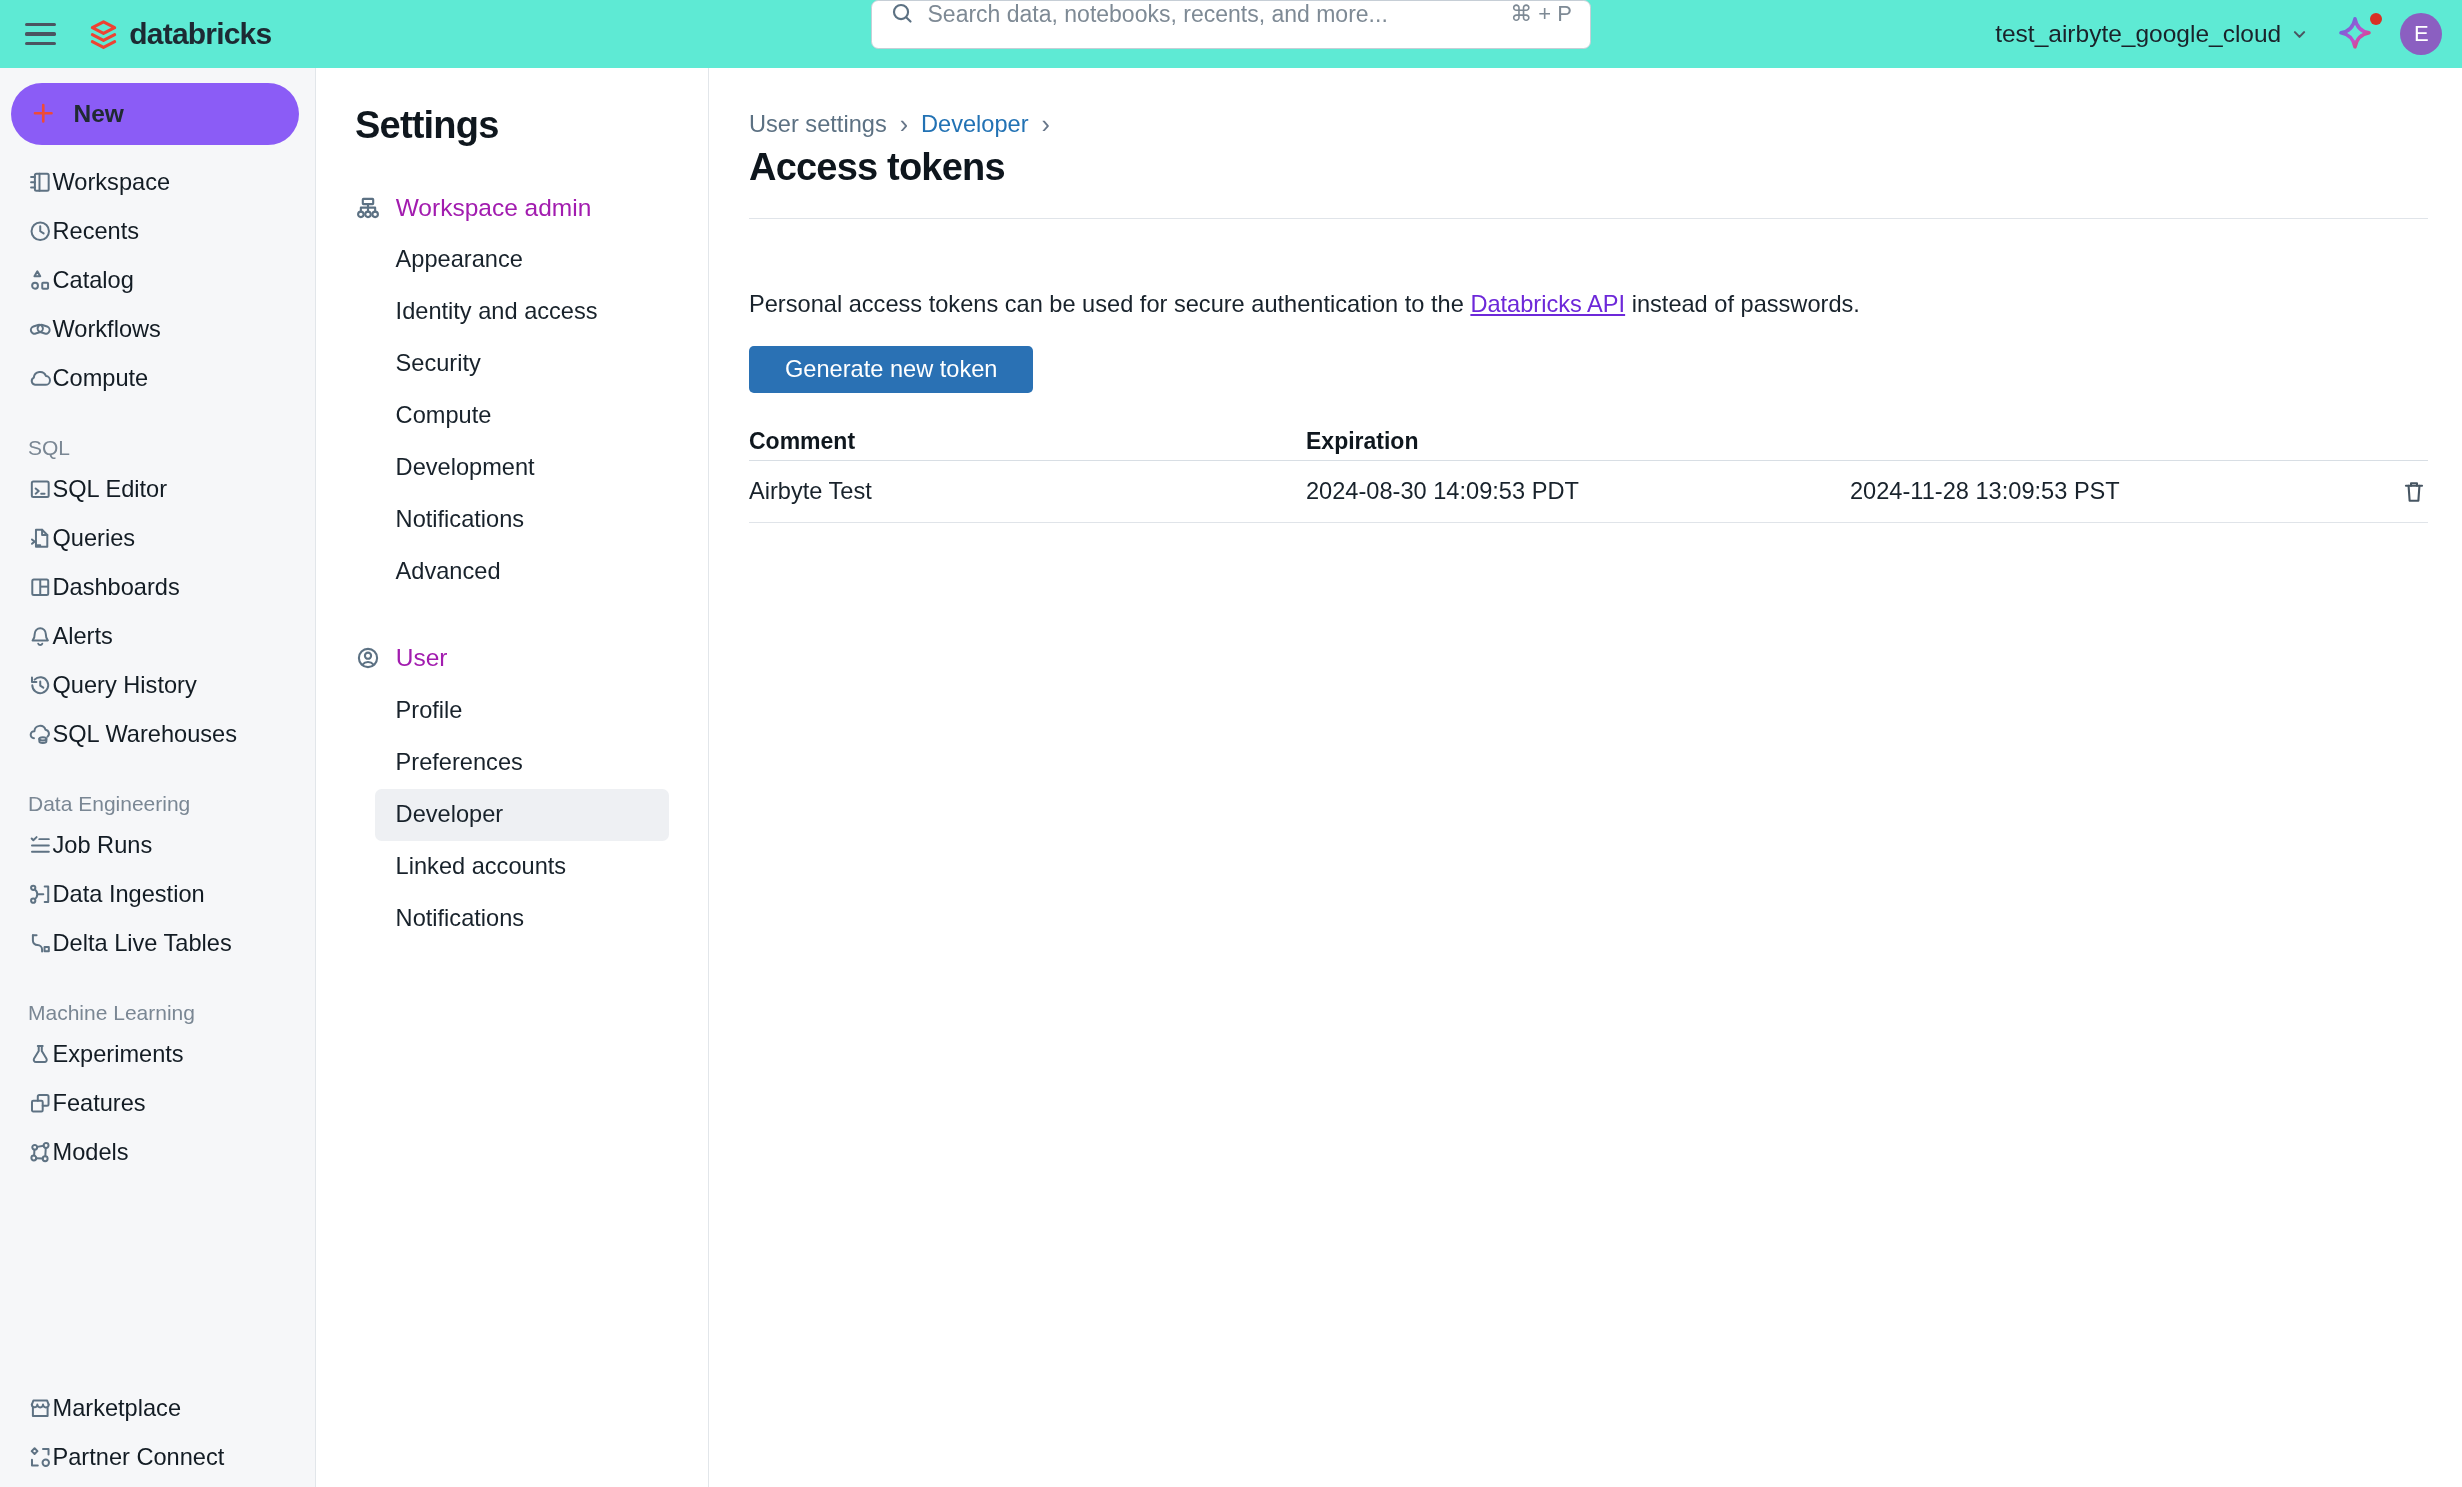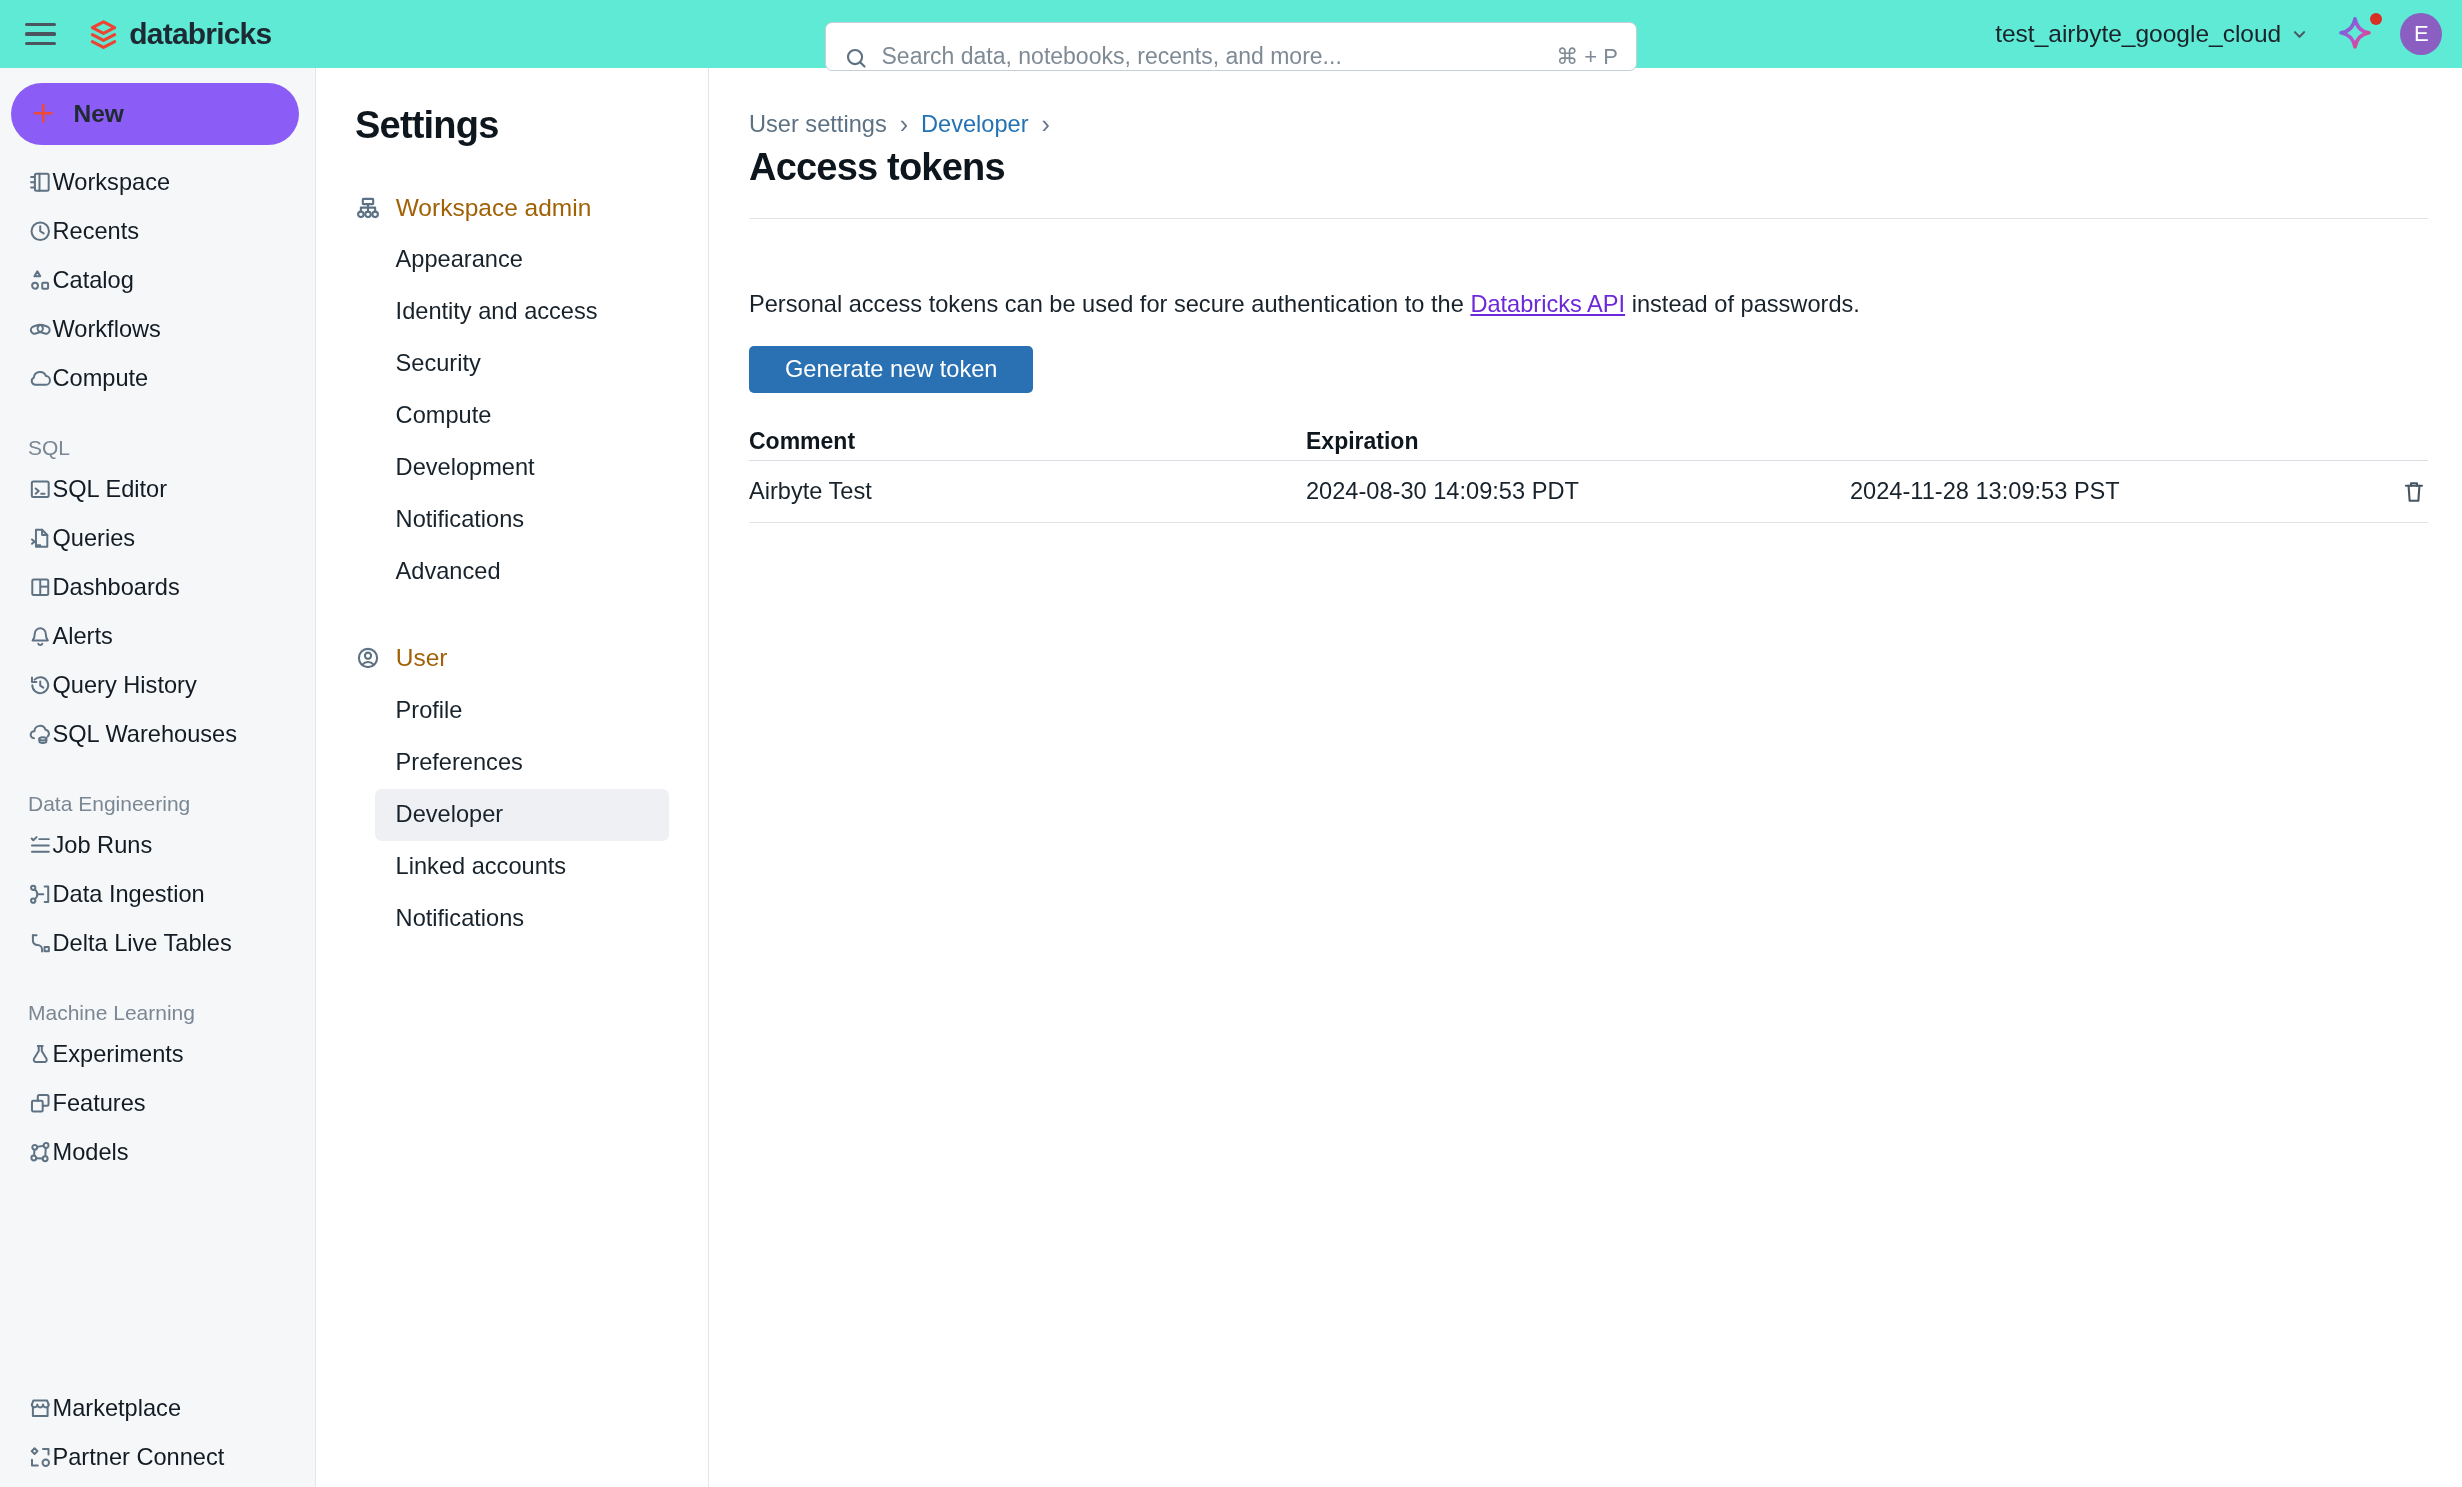--- a/index.html
+++ b/index.html
@@ -9,23 +9,23 @@
 
   
   .topbar { height: 68px; flex: none; background: #5eead4; display: flex; align-items: center;
     padding: 0 19.6px 0 24.5px; position: relative; }
   .tb-left { display: flex; align-items: center; gap: 31px; }
   .hamburger { width: 31px; display: flex; flex-direction: column; gap: 6.5px; background: none;
     border: none; cursor: pointer; padding: 3.3px 0; }
   .hamburger span { display: block; height: 3.3px; background: #4a5560; border-radius: 1.6px; }
   .logo { display: flex; align-items: center; gap: 9.8px; cursor: pointer; }
   .logo-word { font-size: 30px; font-weight: 700; color: #1d2a33; letter-spacing: -0.8px; }
-  .searchbox { position: absolute; left: 50%; top: 22px; transform: translateX(-50%);
-    width: 812px; height: 49px; background: #fff; border: 1.6px solid #c6ced6; border-radius: 7.3px;
-    display: flex; align-items: flex-end; gap: 13px; padding: 0 18px; }
+  .searchbox { position: absolute; left: 50%; top: 0; transform: translateX(-50%);
+    width: 720px; height: 49px; background: #fff; border: 1.6px solid #c6ced6; border-radius: 7.3px;
+    display: flex; align-items: flex-start; gap: 13px; padding: 0 18px; }
   .searchbox input { flex: 1; border: none; outline: none; background: transparent;
     font-size: 23px; color: #1a222a; font-family: inherit; }
   .searchbox input::placeholder { color: #7e8a95; }
   .shortcut { font-size: 22px; color: #7e8a95; white-space: nowrap; }
   .tb-right { margin-left: auto; display: flex; align-items: center; gap: 26px; }
   .ws-select { display: flex; align-items: center; gap: 8.2px; cursor: pointer; }
   .ws-name { font-size: 24.5px; color: #1a222a; }
   .assistant { position: relative; cursor: pointer; width: 38px; height: 38px; }
   .assistant .dot { position: absolute; top: -2.4px; right: -7.3px; width: 12.2px; height: 12.2px;
     border-radius: 50%; background: #d93025; }
@@ -49,21 +49,21 @@
   .sb-spacer { flex: 1; }
   .sb-footer { flex: none; padding-bottom: 4.9px; }
   .icon { display: inline-flex; flex: none; }
   .icon svg { display: block; }
 
   
   .settings-nav { width: 393px; flex: none; background: #fff; border-right: 0.8px solid #e2e6ea;
     padding: 36px 0 0 39px; overflow: hidden; }
   .settings-title { font-size: 38px; font-weight: 700; color: #0f171e; letter-spacing: -0.8px; }
   .group-header { margin-top: 44px; height: 33px; display: flex; align-items: center; gap: 14.7px;
-    font-size: 24.5px; color: #a16207; }
+    font-size: 24.5px; color: #a21caf; }
   .group-items { margin-top: 9.8px; }
   .sub-item { height: 52px; width: 294px; margin-left: 19.6px; display: flex; align-items: center;
     padding-left: 21px; font-size: 23.6px; color: #18222b; border-radius: 6.5px; cursor: pointer; }
   .sub-item.selected { background: #eef0f3; }
 
   
   .main { flex: 1; background: #fff; padding: 42px 34px 0 40px; overflow: hidden; }
   .breadcrumb { display: flex; align-items: center; gap: 13px; font-size: 23.6px; height: 28px; }
   .bc-muted { color: #5c7183; cursor: pointer; }
   .bc-sep { color: #68778a; font-size: 25px; }

